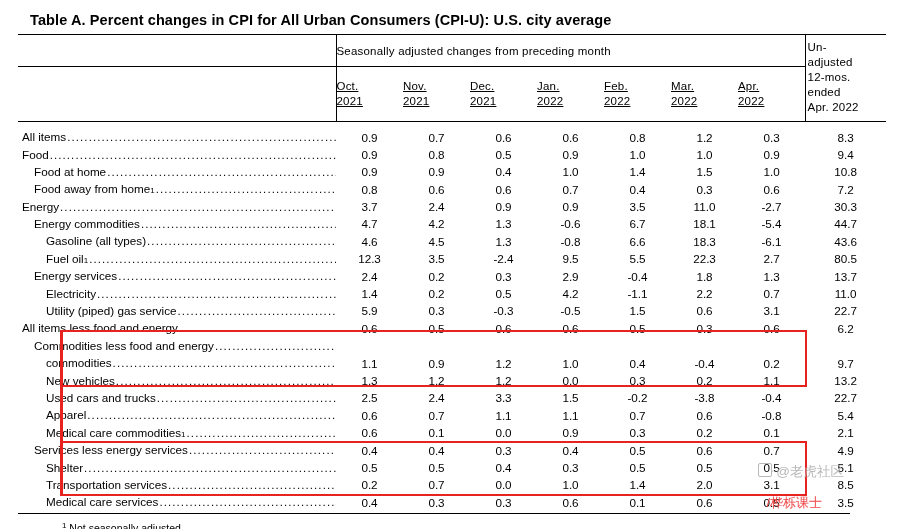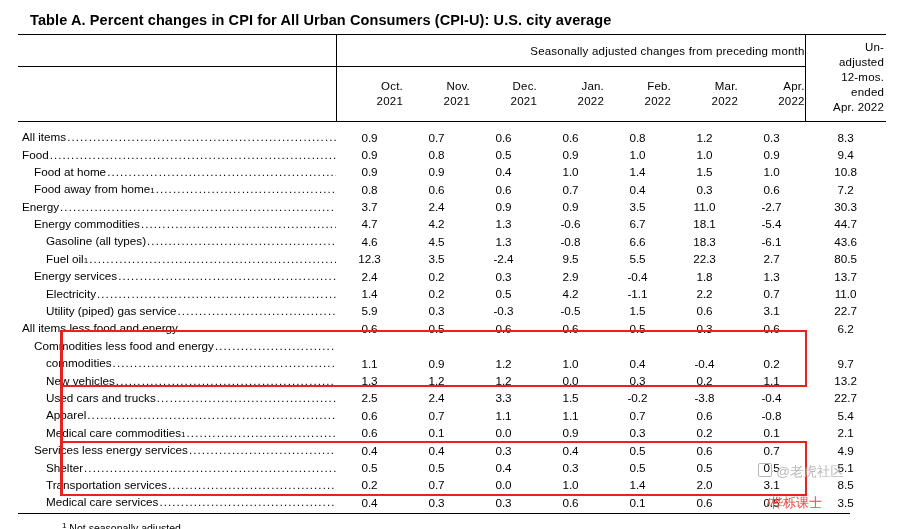--- a/index.html
+++ b/index.html
@@ -38,37 +38,38 @@
   table.cpi col.lbl { width: 318px; }
   table.cpi col.num { width: 67px; }
   table.cpi col.unadj { width: 81px; }
 
   .hdr-band {
     border-top: 1.6px solid #000;
     border-bottom: 1px solid #000;
   }
   th, td { padding: 0; }
   .hcell {
-    text-align: right;
+    text-align: left;
     vertical-align: middle;
     font-weight: normal;
     font-size: 11.5px;
     line-height: 1.25;
     letter-spacing: 0.2px;
   }
   .span-head {
     border-bottom: 0.8px solid #000;
     padding: 5px 0 4px 0;
     font-size: 11.5px;
   }
   .vline-l { border-left: 0.8px solid #000; }
   .vline-r { border-right: 0.8px solid #000; }
 
   .monthhead {
     padding: 5px 0 6px 0;
+    text-decoration: underline;
   }
   .unadjhead {
     padding: 5px 2px 6px 2px;
     line-height: 1.3;
   }
 
   .row td { font-size: 11.7px; line-height: 1.0; height: 17.4px; }
   .lblcell {
     white-space: nowrap;
     overflow: hidden;

